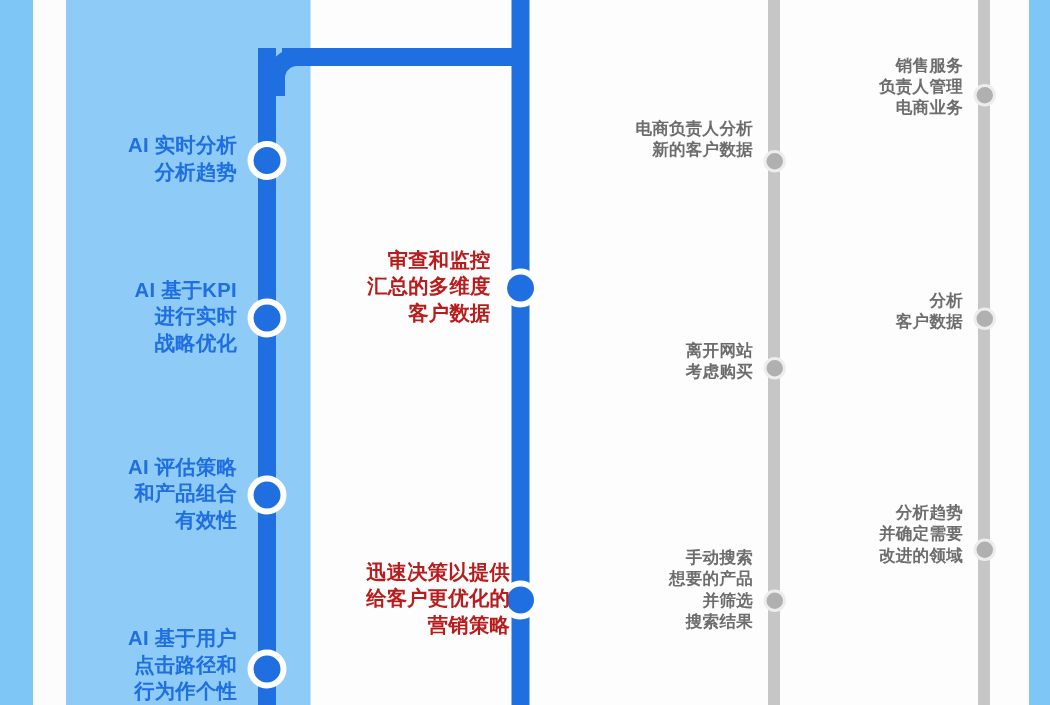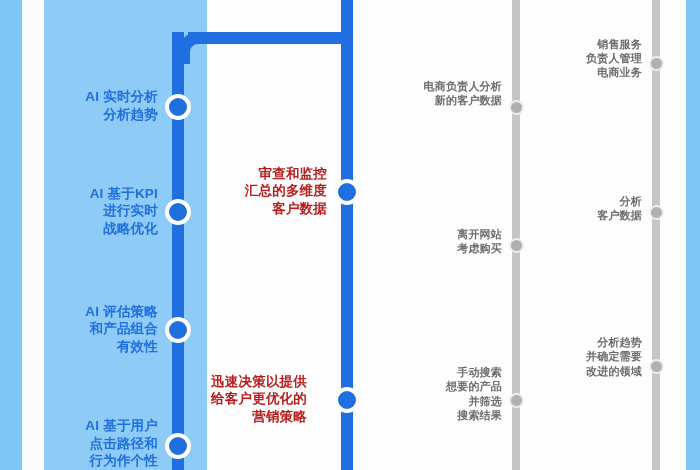--- a/index.html
+++ b/index.html
@@ -89,21 +89,21 @@
 有效性</div>
       <div class="node blue" style="left: 165px; top: 433px;"></div>
       <div class="label blue" style="right: 542px; top: 417px;">AI 基于用户
 点击路径和
 行为作个性</div>
       <div class="node blue" style="left: 334px; top: 179px;"></div>
       <div class="label blue2" style="right: 373px; top: 164.675px;">审查和监控
 汇总的多维度
 客户数据</div>
       <div class="node blue" style="left: 334px; top: 387px;"></div>
-      <div class="label blue2" style="right: 393px; top: 372.675px;">迅速决策以提供
+      <div class="label blue2" style="right: 360px; top: 372.675px;">迅速决策以提供
 给客户更优化的
 营销策略</div>
       <div class="node gray" style="left: 508.5px; top: 99.5px;"></div>
       <div class="label gray" style="right: 198px; top: 79px;">电商负责人分析
 新的客户数据</div>
       <div class="node gray" style="left: 508.5px; top: 237.5px;"></div>
       <div class="label gray" style="right: 198px; top: 227.1px; margin-left: 44px;">离开网站
 考虑购买</div>
       <div class="node gray" style="left: 508.5px; top: 392.5px;"></div>
       <div class="label gray" style="right: 198px; top: 365.2px; font-family: Liberation Serif, serif;">手动搜索

